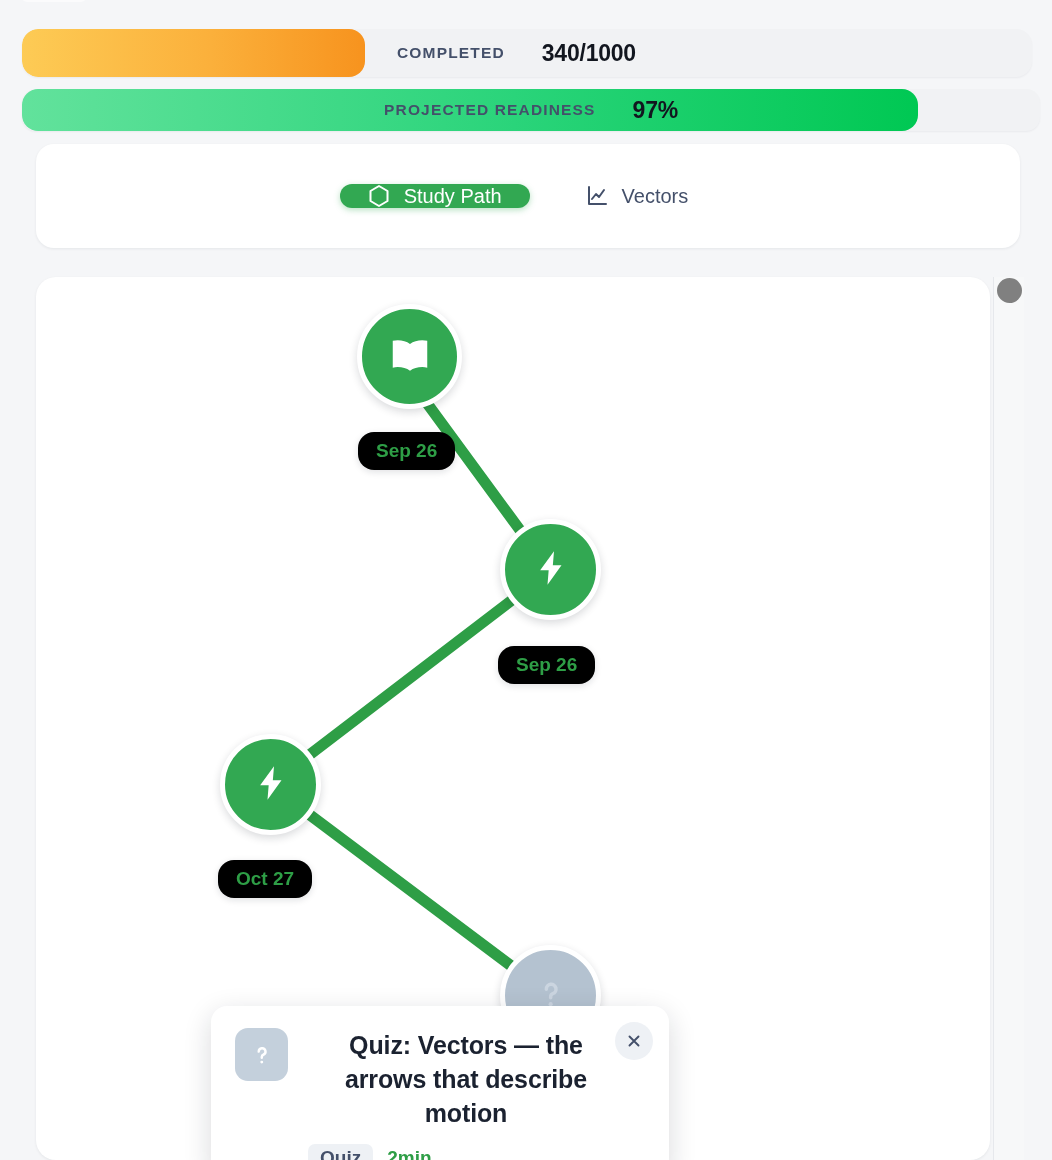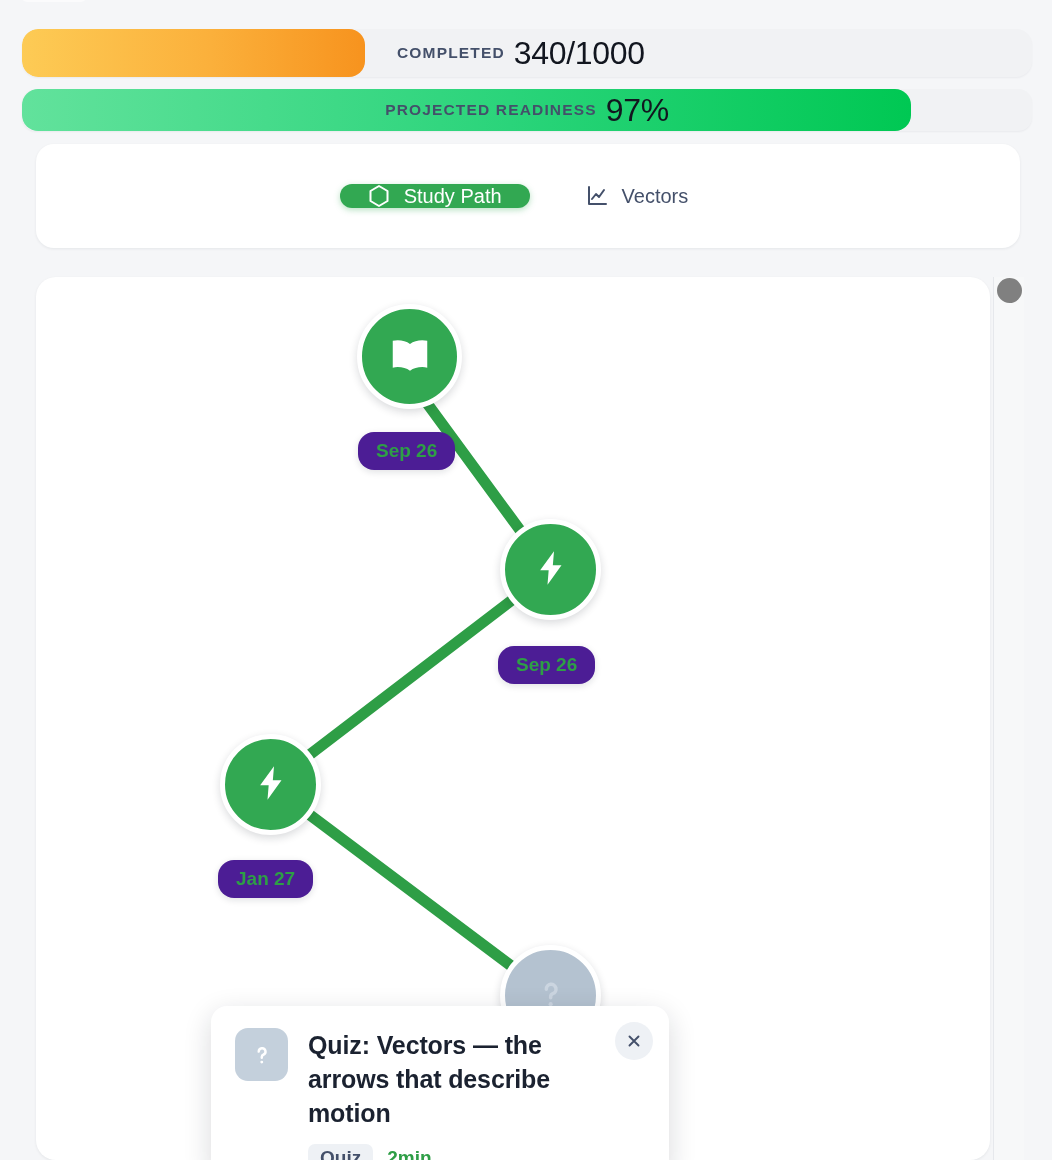--- a/index.html
+++ b/index.html
@@ -30,21 +30,21 @@
   .stat-bar {
     position: absolute;
     left: 22px;
     width: 1010px;
     background: #f1f2f4;
     border-radius: 18px;
     box-shadow: 0 1px 2px rgba(16,24,40,.05);
     overflow: hidden;
   }
   .stat-bar.completed { top: 29px; height: 48px; border-radius: 16px; }
-  .stat-bar.readiness { top: 89px; height: 42px; border-radius: 14px; }
+  .stat-bar.readiness { top: 89px; height: 42px; border-radius: 14px; padding-left: 8px; }
 
   .fill {
     position: absolute;
     left: 0; top: 0; bottom: 0;
     border-radius: 16px;
   }
   .fill.orange {
     width: 34%;
     background: linear-gradient(90deg, #fdcb55 0%, #fbb03b 55%, #f7931e 100%);
   }
@@ -64,24 +64,25 @@
   .stat-bar.completed .stat-label-wrap { justify-content: flex-start; padding-left: 375px; }
 
   .stat-key {
     font-size: 15.5px;
     font-weight: 700;
     letter-spacing: .075em;
     color: #44506a;
     text-transform: uppercase;
   }
   .stat-val {
-    font-size: 32px;
-    font-weight: 400;
+    font-size: 23px;
+    font-weight: 700;
     color: #12161f;
     letter-spacing: -.01em;
+    margin-left: 28px;
   }
 
   
   .tab-card {
     position: absolute;
     left: 36px;
     top: 144px;
     width: 984px;
     height: 104px;
     background: #ffffff;
@@ -133,21 +134,21 @@
     align-items: center;
     justify-content: center;
     box-shadow: 0 3px 8px rgba(16,24,40,.16);
     cursor: pointer;
   }
   .node.done { background: #32a852; }
   .node.locked { background: #b4c2d0; }
 
   .date-chip {
     position: absolute;
-    background: #4c1d95;
+    background: #000000;
     border-radius: 16px;
     padding: 8px 18px;
     font-size: 19px;
     font-weight: 700;
     color: #2e9e46;
     box-shadow: 0 2px 7px rgba(16,24,40,.13);
     white-space: nowrap;
   }
 
   
@@ -177,21 +178,21 @@
     left: 211px;
     top: 1006px;
     width: 458px;
     height: 170px;
     background: #ffffff;
     border-radius: 16px;
     box-shadow: 0 8px 28px rgba(16,24,40,.16);
     padding: 22px 24px;
     box-sizing: border-box;
   }
-  .detail-head { display: flex; gap: 20px; }
+  .detail-head { display: flex; gap: 28px; text-align: center; }
   .detail-badge {
     width: 53px;
     height: 53px;
     flex: 0 0 53px;
     border-radius: 13px;
     background: #c4d0dc;
     display: flex;
     align-items: center;
     justify-content: center;
   }
@@ -305,21 +306,21 @@
   </div>
   <div class="date-chip" style="left:462px; top:369px;">Sep 26</div>
 
   <div class="node done" style="left:184px; top:457px; width:101px; height:101px;">
     <span>
       <svg width="40" height="40" viewBox="0 0 24 24" fill="#ffffff">
         <path d="M13.8 2 L5.5 13.4h5.1L9.9 22l8.4-11.6h-5.2L13.8 2z"></path>
       </svg>
     </span>
   </div>
-  <div class="date-chip" style="left:182px; top:583px;">Jan 27</div>
+  <div class="date-chip" style="left:182px; top:583px;">Oct 27</div>
 
   <div class="node locked" style="left:464px; top:668px; width:101px; height:101px;">
     <span>
       <svg width="40" height="40" viewBox="0 0 24 24" fill="none">
         <path d="M9.2 9.1a2.9 2.9 0 1 1 3.9 2.7c-.8.3-1.3 1-1.3 1.9v.6" stroke="#cbd5e0" stroke-width="2.1" stroke-linecap="round"></path>
         <circle cx="11.8" cy="18.1" r="1.25" fill="#cbd5e0"></circle>
       </svg>
     </span>
   </div>
 

